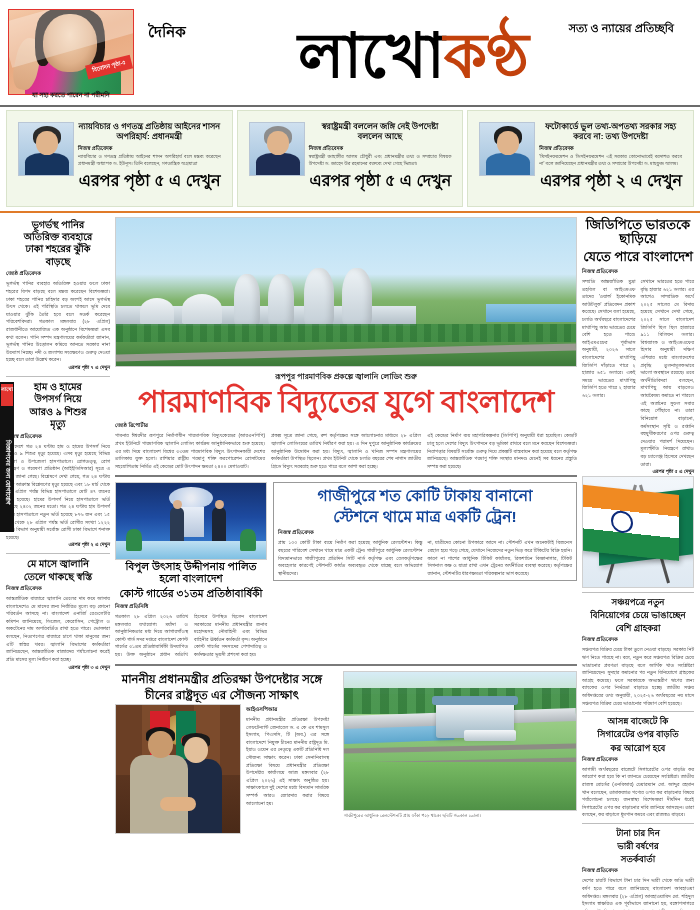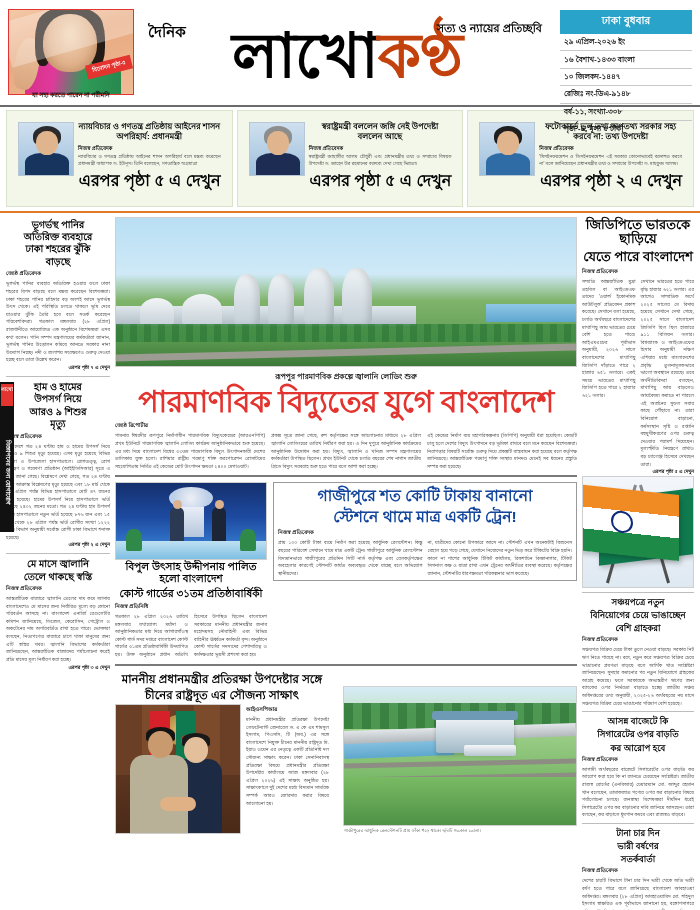--- a/index.html
+++ b/index.html
@@ -502,29 +502,20 @@
     <div class="promo-ribbon">বিনোদন
 পৃষ্ঠা-৫</div>
     <div class="promo-caption">যা সহ্য করতে পারেন না পরীমনি</div>
 
     <div class="brandblock">
       <div class="brand-pre">দৈনিক</div>
       <div class="brand-slogan">সত্য ও ন্যায়ের প্রতিচ্ছবি</div>
       <div class="brand-main"><span>লাখো</span><span class="red">কণ্ঠ</span></div>
     </div>
 
-    <div class="datebox">
-      <div class="datebox-head">ঢাকা বুধবার</div>
-      <div class="datebox-row">২৯ এপ্রিল-২০২৬ ইং</div>
-      <div class="datebox-row">১৬ বৈশাখ-১৪৩৩ বাংলা</div>
-      <div class="datebox-row">১০ জিলকদ-১৪৪৭</div>
-      <div class="datebox-row">রেজিঃ নং-ডিএ-৯১৪৮</div>
-      <div class="datebox-row">বর্ষ-১১, সংখ্যা-৩০৮</div>
-      <div class="datebox-row">পৃষ্ঠা -৮, মূল্য ৫ টাকা</div>
-    </div>
   </div>
 
   <div class="topstrip">
 
     <div class="tsitem">
       <div class="tsphoto p1">
         <div class="b"></div>
           <div class="h"></div>
           <div class="f"></div>
       </div>
@@ -654,21 +645,21 @@
             <div style="display:flex; gap:5px;">
               <div class="body-txt" style="flex:1 1 0">প্রায় ১০০ কোটি টাকা ব্যয়ে নির্মাণ করা হয়েছে আধুনিক রেলস্টেশন। কিন্তু বছরের পারিবেশ সেখানে থামে মাত্র একটি ট্রেন। গাজীপুরে আধুনিক রেলস্টেশন বিদ্যমানভাবে গাজীপুরের প্রতিদিন সিটি নার্ড কর্তৃপক্ষ এবং রেলকর্তৃপক্ষের অবহেলার কারণেই স্টেশনটি কার্যত অব্যবহৃত থেকে যাচ্ছে বলে অভিযোগ স্থানীয়দের।</div>
               <div class="body-txt" style="flex:1 1 0">না, যাত্রীদের কোনো উপকারে আসে না। স্টেশনটি এখন অনেকটাই বিজনেস বেহাল হয়ে পড়ে গেছে, যেখানে নিজেদের নতুন ভিড় করে টিকিটের বিক্রি হয়নি। কারণ না পাশের আধুনিক টিকিট কার্যালয়, রিকশাচিন বিজ্ঞানাগার, টিকিট সিগনাল কক্ষ ও যাত্রা রাখা এখন ট্রেনের অর্থনীতির ব্যবস্থা করেছে। কর্তৃপক্ষের জানান, স্টেশনটির ধারণক্ষমতা পরিকল্পনার ভাগ করেছে।</div>
             </div>
           </div>
         </div>
       </div>
 
       <hr class="rule-d">
 
-      <div style="display:flex; gap:14px;align-items:flex-end;">
+      <div style="display:flex; gap:14px;">
 
         <div style="flex:0 0 214px;">
           <div class="bighead-blk" style="font-size:11.6px">মাননীয় প্রধানমন্ত্রীর প্রতিরক্ষা উপদেষ্টার সঙ্গে</div>
           <div class="bighead-blk" style="font-size:11.6px">চীনের রাষ্ট্রদূত এর সৌজন্য সাক্ষাৎ</div>
           <div style="display:flex; gap:5px; margin-top:3px;">
             <div style="flex:0 0 126px;">
               <div class="photo handshake">
                 <div class="wall"></div>
                 <div class="emblem"></div>
                 <div class="flagcn"></div>

